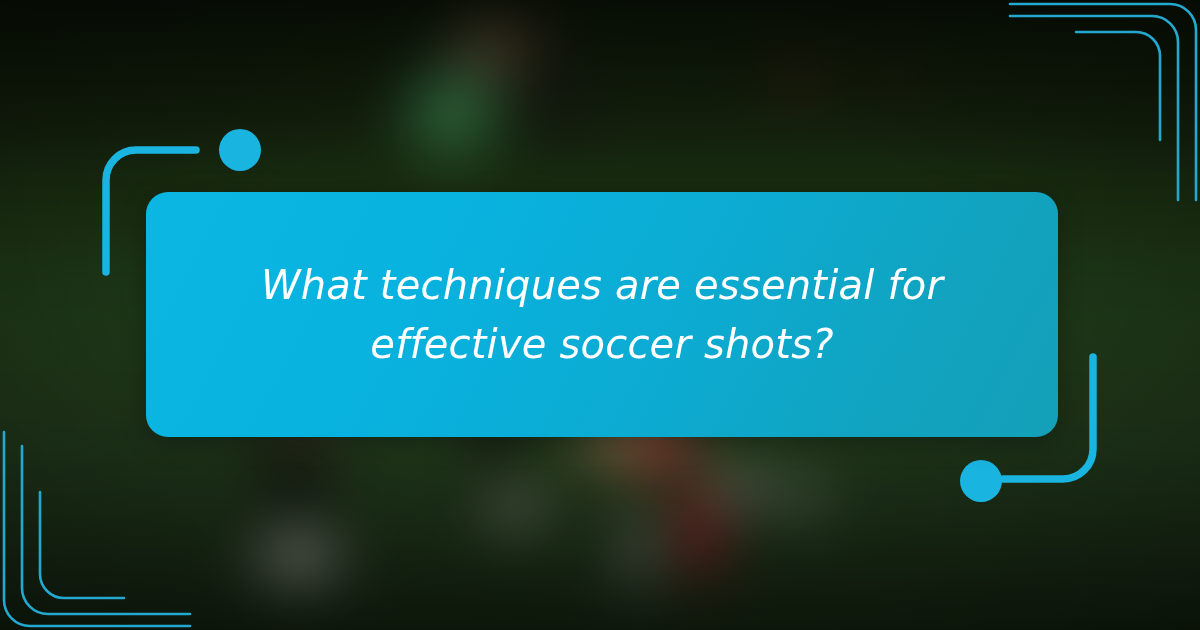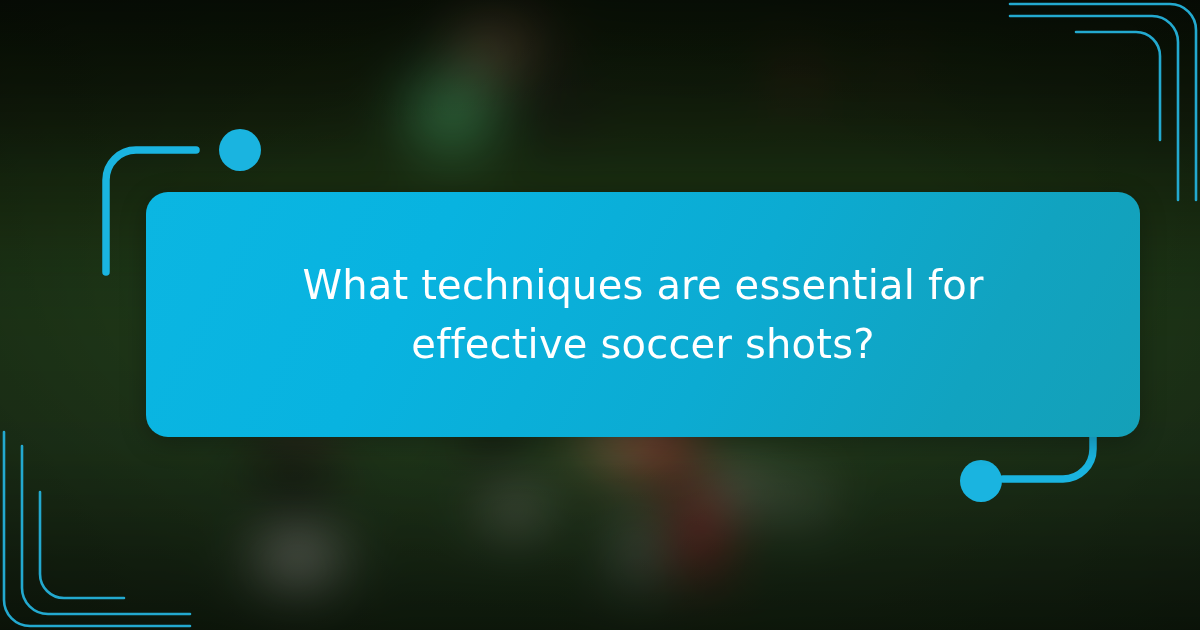--- a/index.html
+++ b/index.html
@@ -84,28 +84,29 @@
     width: 1200px;
     height: 630px;
     pointer-events: none;
   }
 
   
   .card {
     position: absolute;
     left: 146px;
     top: 192px;
-    width: 994px;
+    width: 912px;
     height: 245px;
     border-radius: 22px;
     background: linear-gradient(118deg, #0bb6e2 0%, #08b3e0 28%, #0cabd2 58%, #11a3c0 82%, #14a0b8 100%);
     display: flex;
     align-items: center;
     justify-content: center;
     box-shadow: 0 6px 26px rgba(0,0,0,0.28);
+    font-style: italic;
   }
   .card-title {
     margin: 0;
     padding: 0 64px;
     text-align: center;
     color: #ffffff;
     font-family: "DejaVu Sans", sans-serif;
     font-size: 40px;
     font-weight: 400;
     line-height: 1.46;

